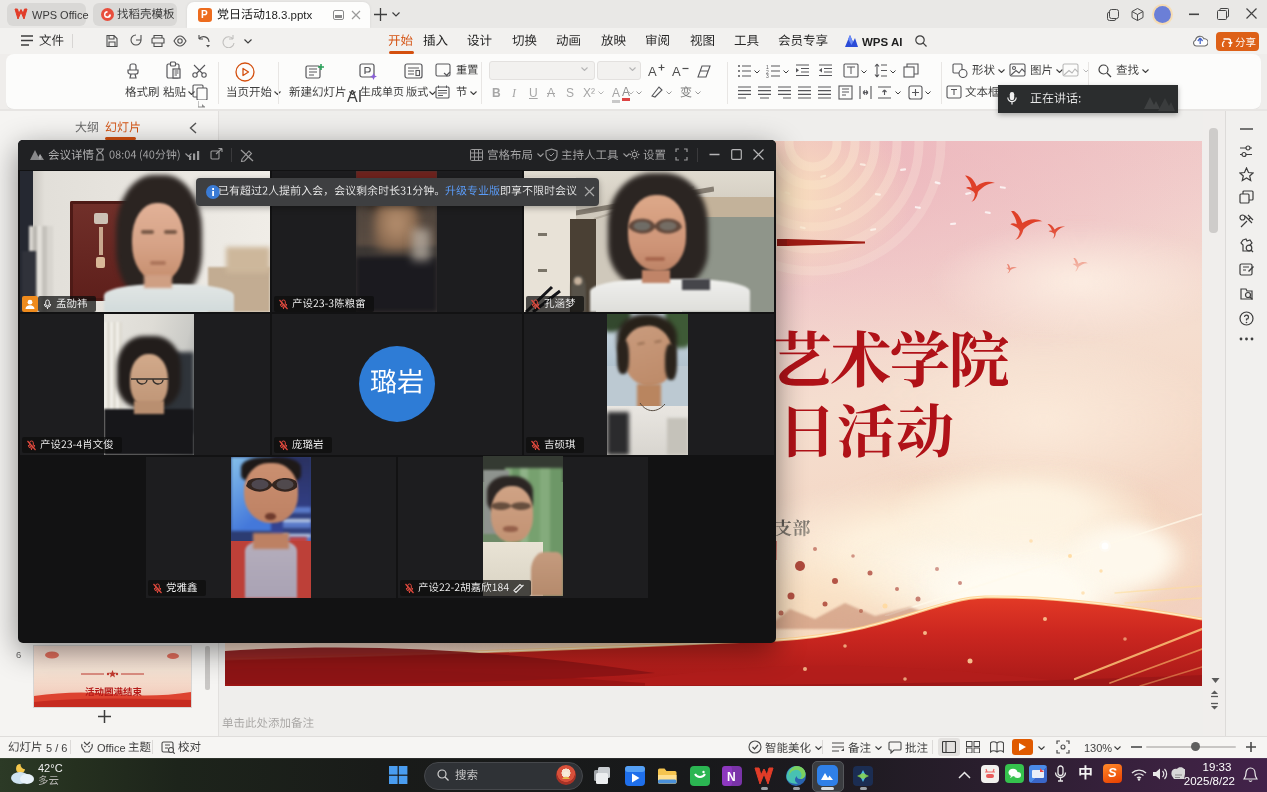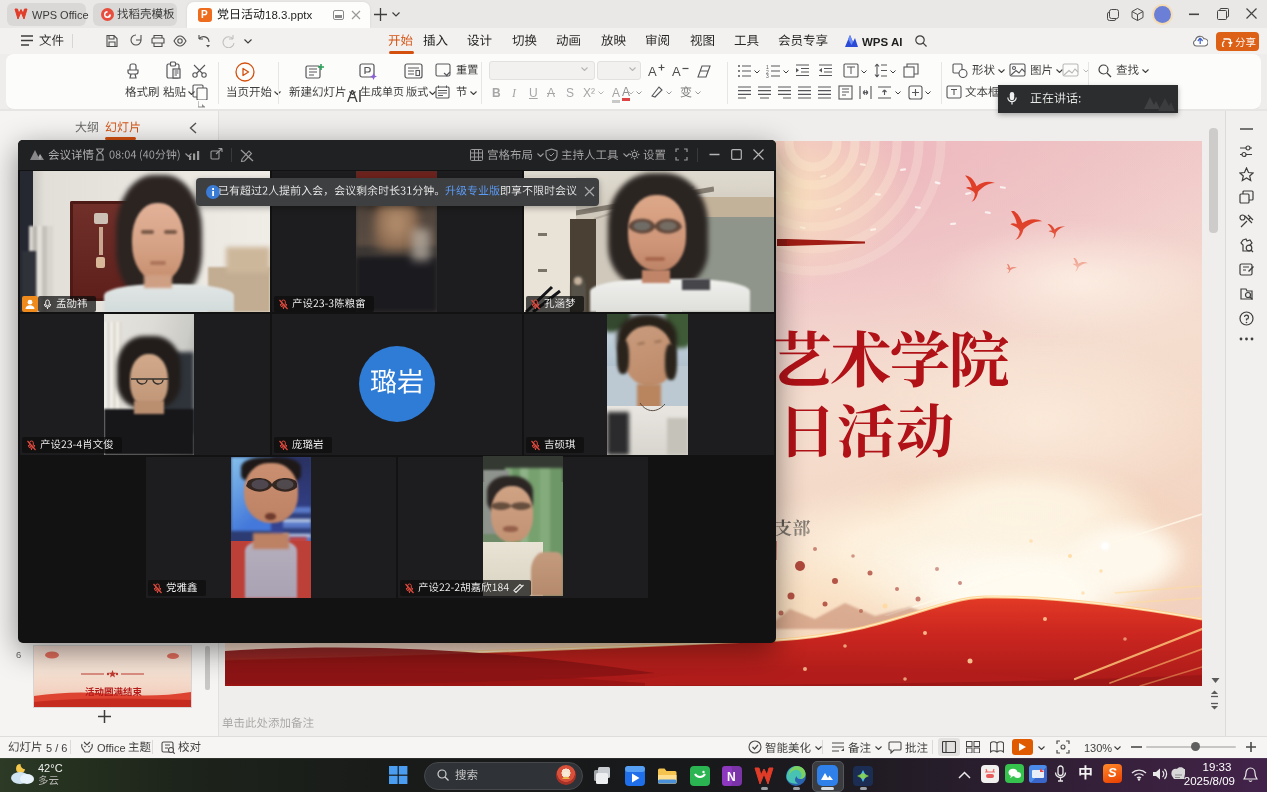--- a/index.html
+++ b/index.html
@@ -1156,17 +1156,17 @@
     </svg>
     <svg class="ab" style="left:1152px;top:767px;" width="16" height="14" viewBox="0 0 16 14">
       <path d="M1 5 H4 L8 1.5 V12.5 L4 9 H1 Z" fill="#e8e8e8"></path>
       <path d="M10.5 4 A4.5 4.5 0 0 1 10.5 10 M12.5 2 A7 7 0 0 1 12.5 12" stroke="#e8e8e8" stroke-width="1.2" fill="none"></path>
     </svg>
     <svg class="ab" style="left:1170px;top:766px;" width="15" height="14" viewBox="0 0 15 14">
       <path d="M2 10 C0 6 3 2 7 3 C8 0.5 13 0.5 14 3 C17 3 17 7 15 8 L14 13 H4 Z" fill="#d8d8d8"></path>
       <path d="M5 9 H12 M5 11.5 H10" stroke="#8a8a8a" stroke-width="1"></path>
     </svg>
     <div class="t" style="left:1199px;top:761px;width:36px;text-align:center;font-size:11.5px;color:#fff">19:33</div>
-    <div class="t" style="left:1175px;top:775px;width:60px;text-align:right;font-size:11.5px;color:#fff">2025/8/09</div>
+    <div class="t" style="left:1175px;top:775px;width:60px;text-align:right;font-size:11.5px;color:#fff">2025/8/22</div>
     <svg class="ab" style="left:1243px;top:767px;" width="15" height="16" viewBox="0 0 15 16">
       <path d="M7.5 1 C10.5 1 12 3.5 12 6 C12 9.5 13.5 11 14 12 H1 C1.5 11 3 9.5 3 6 C3 3.5 4.5 1 7.5 1 Z" fill="none" stroke="#e8e8e8" stroke-width="1.2"></path>
       <path d="M6 13.5 A1.8 1.8 0 0 0 9 13.5" stroke="#e8e8e8" stroke-width="1.2" fill="none"></path>
     </svg>
   </div>
 </body></html>

